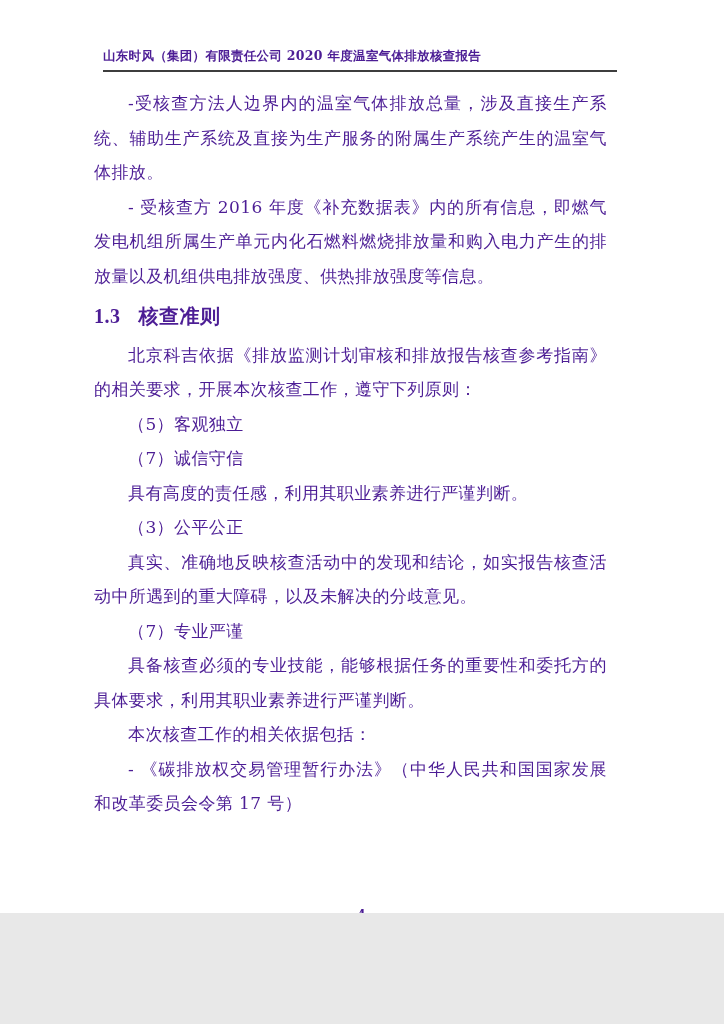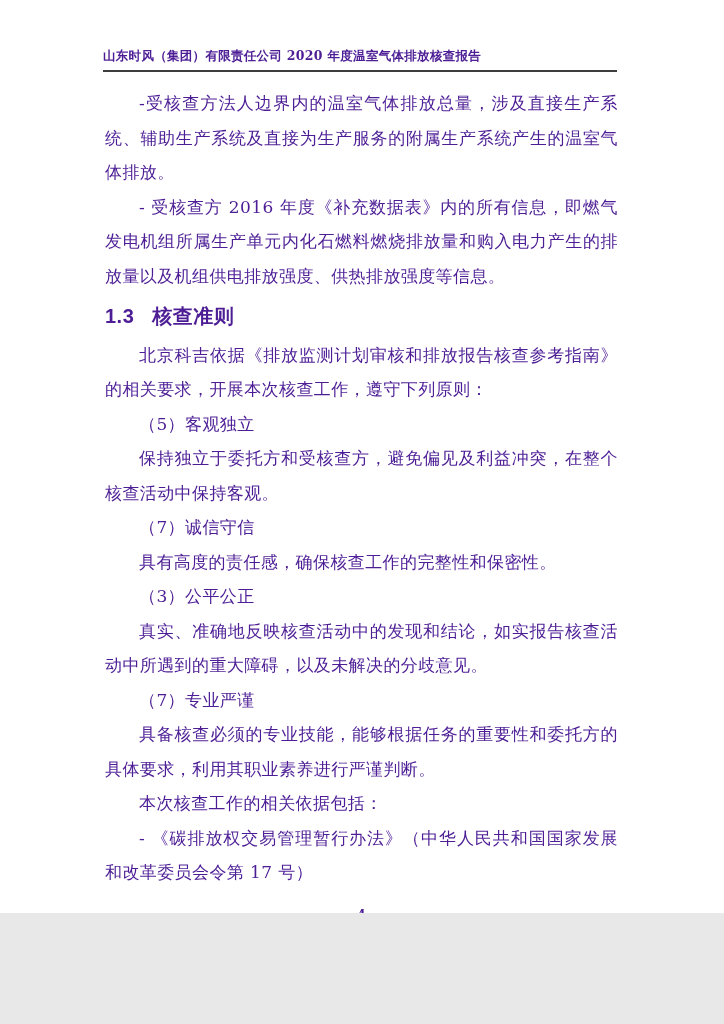--- a/index.html
+++ b/index.html
@@ -26,42 +26,42 @@
     padding-bottom: 5px;
   }
   .header-title {
     font-size: 12.5px;
     font-weight: 600;
     letter-spacing: 0.3px;
     white-space: nowrap;
   }
   .content {
     position: absolute;
-    left: 105px;
+    left: 94px;
     top: 86px;
     width: 513px;
     font-size: 17px;
     line-height: 34.5px;
     letter-spacing: 0.4px;
     text-align: justify;
   }
   .content p {
     margin: 0;
     text-indent: 2em;
   }
   .section-heading {
     font-size: 20px;
     font-weight: bold;
     letter-spacing: 0.5px;
     margin: 6px 0 4px 0;
     line-height: 34.5px;
   }
   .section-heading .section-number {
     margin-right: 18px;
-    font-family: Liberation Sans, sans-serif;
+    font-family: Liberation Serif, serif;
     margin-top: 16px;
   }
   .page-footer {
     position: absolute;
     left: 105px;
     top: 908px;
     width: 513px;
     text-align: center;
     font-size: 12px;
     font-weight: 600;
@@ -79,23 +79,22 @@
   <div class="content">
     <p>-受核查方法人边界内的温室气体排放总量，涉及直接生产系统、辅助生产系统及直接为生产服务的附属生产系统产生的温室气体排放。</p>
     <p>- 受核查方 2016 年度《补充数据表》内的所有信息，即燃气发电机组所属生产单元内化石燃料燃烧排放量和购入电力产生的排放量以及机组供电排放强度、供热排放强度等信息。</p>
 
     <div class="section-heading">
       <span class="section-number">1.3</span><span>核查准则</span>
     </div>
 
     <p>北京科吉依据《排放监测计划审核和排放报告核查参考指南》的相关要求，开展本次核查工作，遵守下列原则：</p>
     <p>（5）客观独立</p>
-    <p>保持独立于委托方和受核查方，避免偏见及利益冲突，在整个核查活动中保持客观。</p>
     <p>（7）诚信守信</p>
-    <p>具有高度的责任感，确保核查工作的完整性和保密性。</p>
+    <p>具有高度的责任感，利用其职业素养进行严谨判断。</p>
     <p>（3）公平公正</p>
     <p>真实、准确地反映核查活动中的发现和结论，如实报告核查活动中所遇到的重大障碍，以及未解决的分歧意见。</p>
     <p>（7）专业严谨</p>
     <p>具备核查必须的专业技能，能够根据任务的重要性和委托方的具体要求，利用其职业素养进行严谨判断。</p>
     <p>本次核查工作的相关依据包括：</p>
     <p>- 《碳排放权交易管理暂行办法》（中华人民共和国国家发展和改革委员会令第 17 号）</p>
   </div>
 
   <div class="page-footer">
     <span>4</span>

